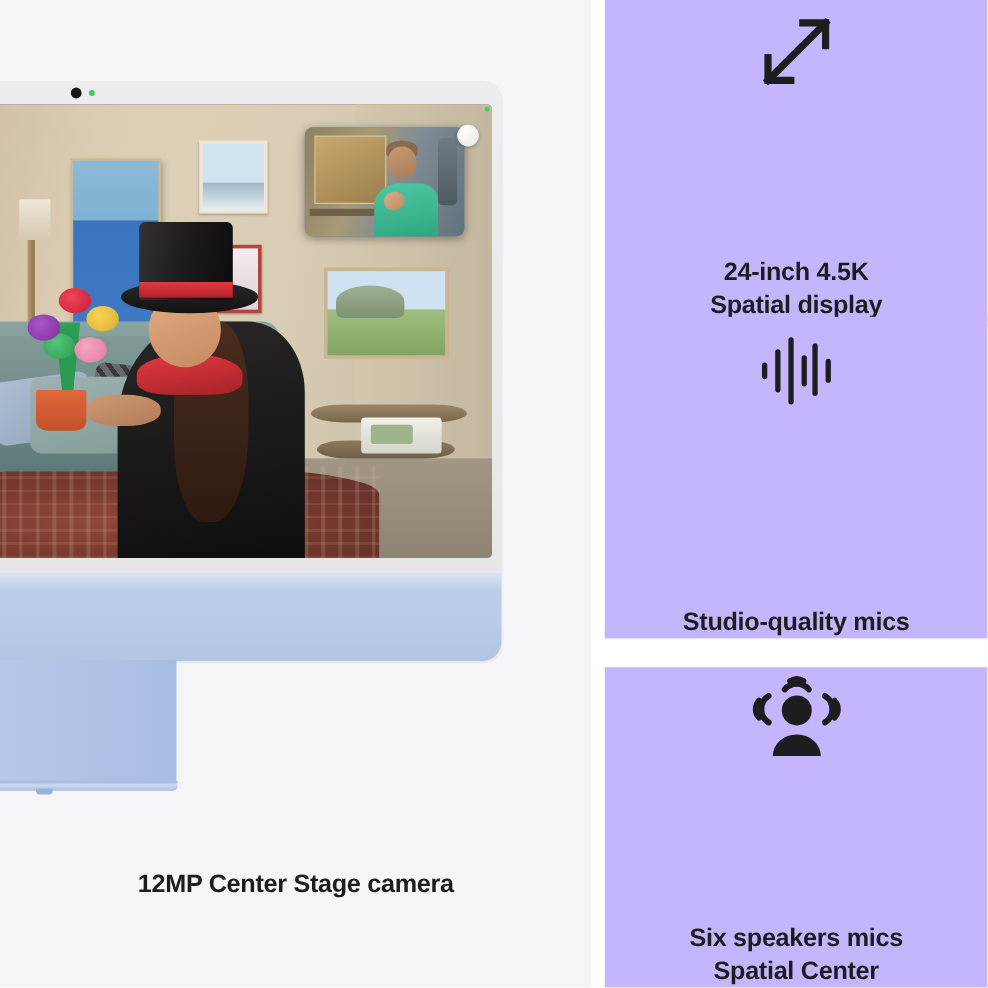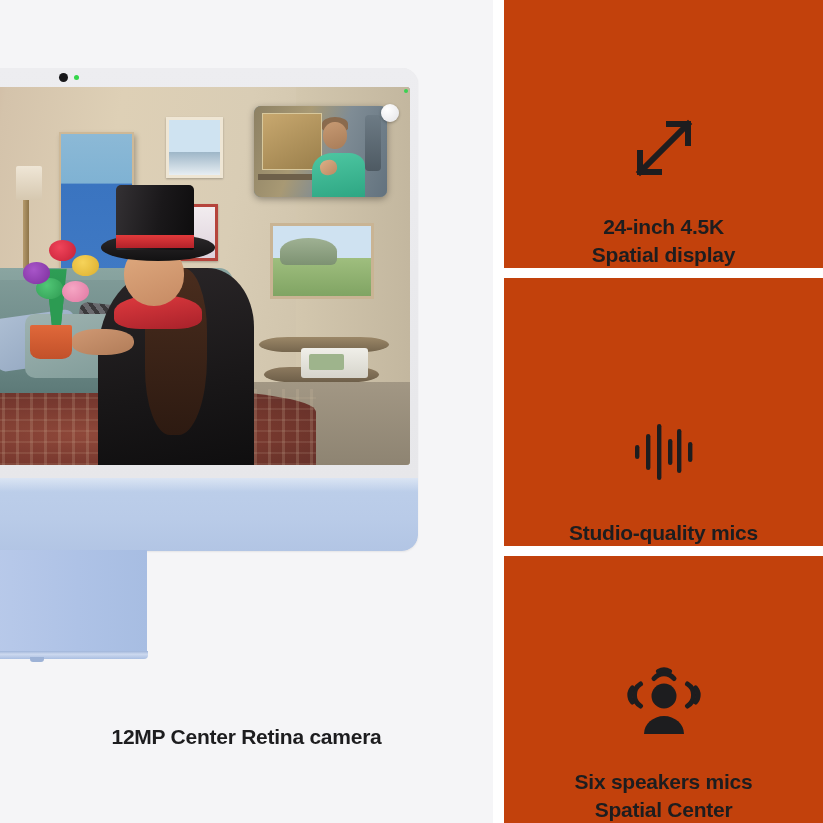--- a/index.html
+++ b/index.html
@@ -354,28 +354,28 @@
     color:#1d1d1f;
     letter-spacing:-0.25px;
     line-height:1.3;
   }
 
   
   .panel-right {
     position:absolute;
     left:504px;
     width:319px;
-    background:#c2410c;
+    background:#c4b5fd;
     display:flex;
     flex-direction:column;
     align-items:center;
-    justify-content:flex-end;
+    justify-content:space-between;
   }
   #panel-display { top:0;   height:268px; }
-  #panel-mics    { top:278px; height:268px; }
+  #panel-mics    { top:264px; height:268px; }
   #panel-audio   { top:556px; height:267px; }
 
   .feature-icon {
     width:86px;
     height:86px;
     display:flex;
     align-items:center;
     justify-content:center;
     margin-bottom:22px;
   }
@@ -485,21 +485,21 @@
         <div class="imac-chin">
           <div class="imac-chin-sheen"></div>
         </div>
       </div>
 
       <div class="imac-stand"></div>
       <div class="imac-stand-base"></div>
       <div class="imac-stand-foot"></div>
     </div>
 
-    <div class="caption-left">12MP Center Retina camera</div>
+    <div class="caption-left">12MP Center Stage camera</div>
   </div>
 
   <div class="panel-right" id="panel-display">
     <div class="feature-icon">
       <svg width="78" height="78" viewBox="0 0 78 78" fill="none" stroke="#1d1d1f" stroke-width="6" stroke-linecap="square" stroke-linejoin="miter">
         <line x1="15" y1="63" x2="63" y2="15"></line>
         <polyline points="44,15 63,15 63,34"></polyline>
         <polyline points="34,63 15,63 15,44"></polyline>
       </svg>
     </div>

